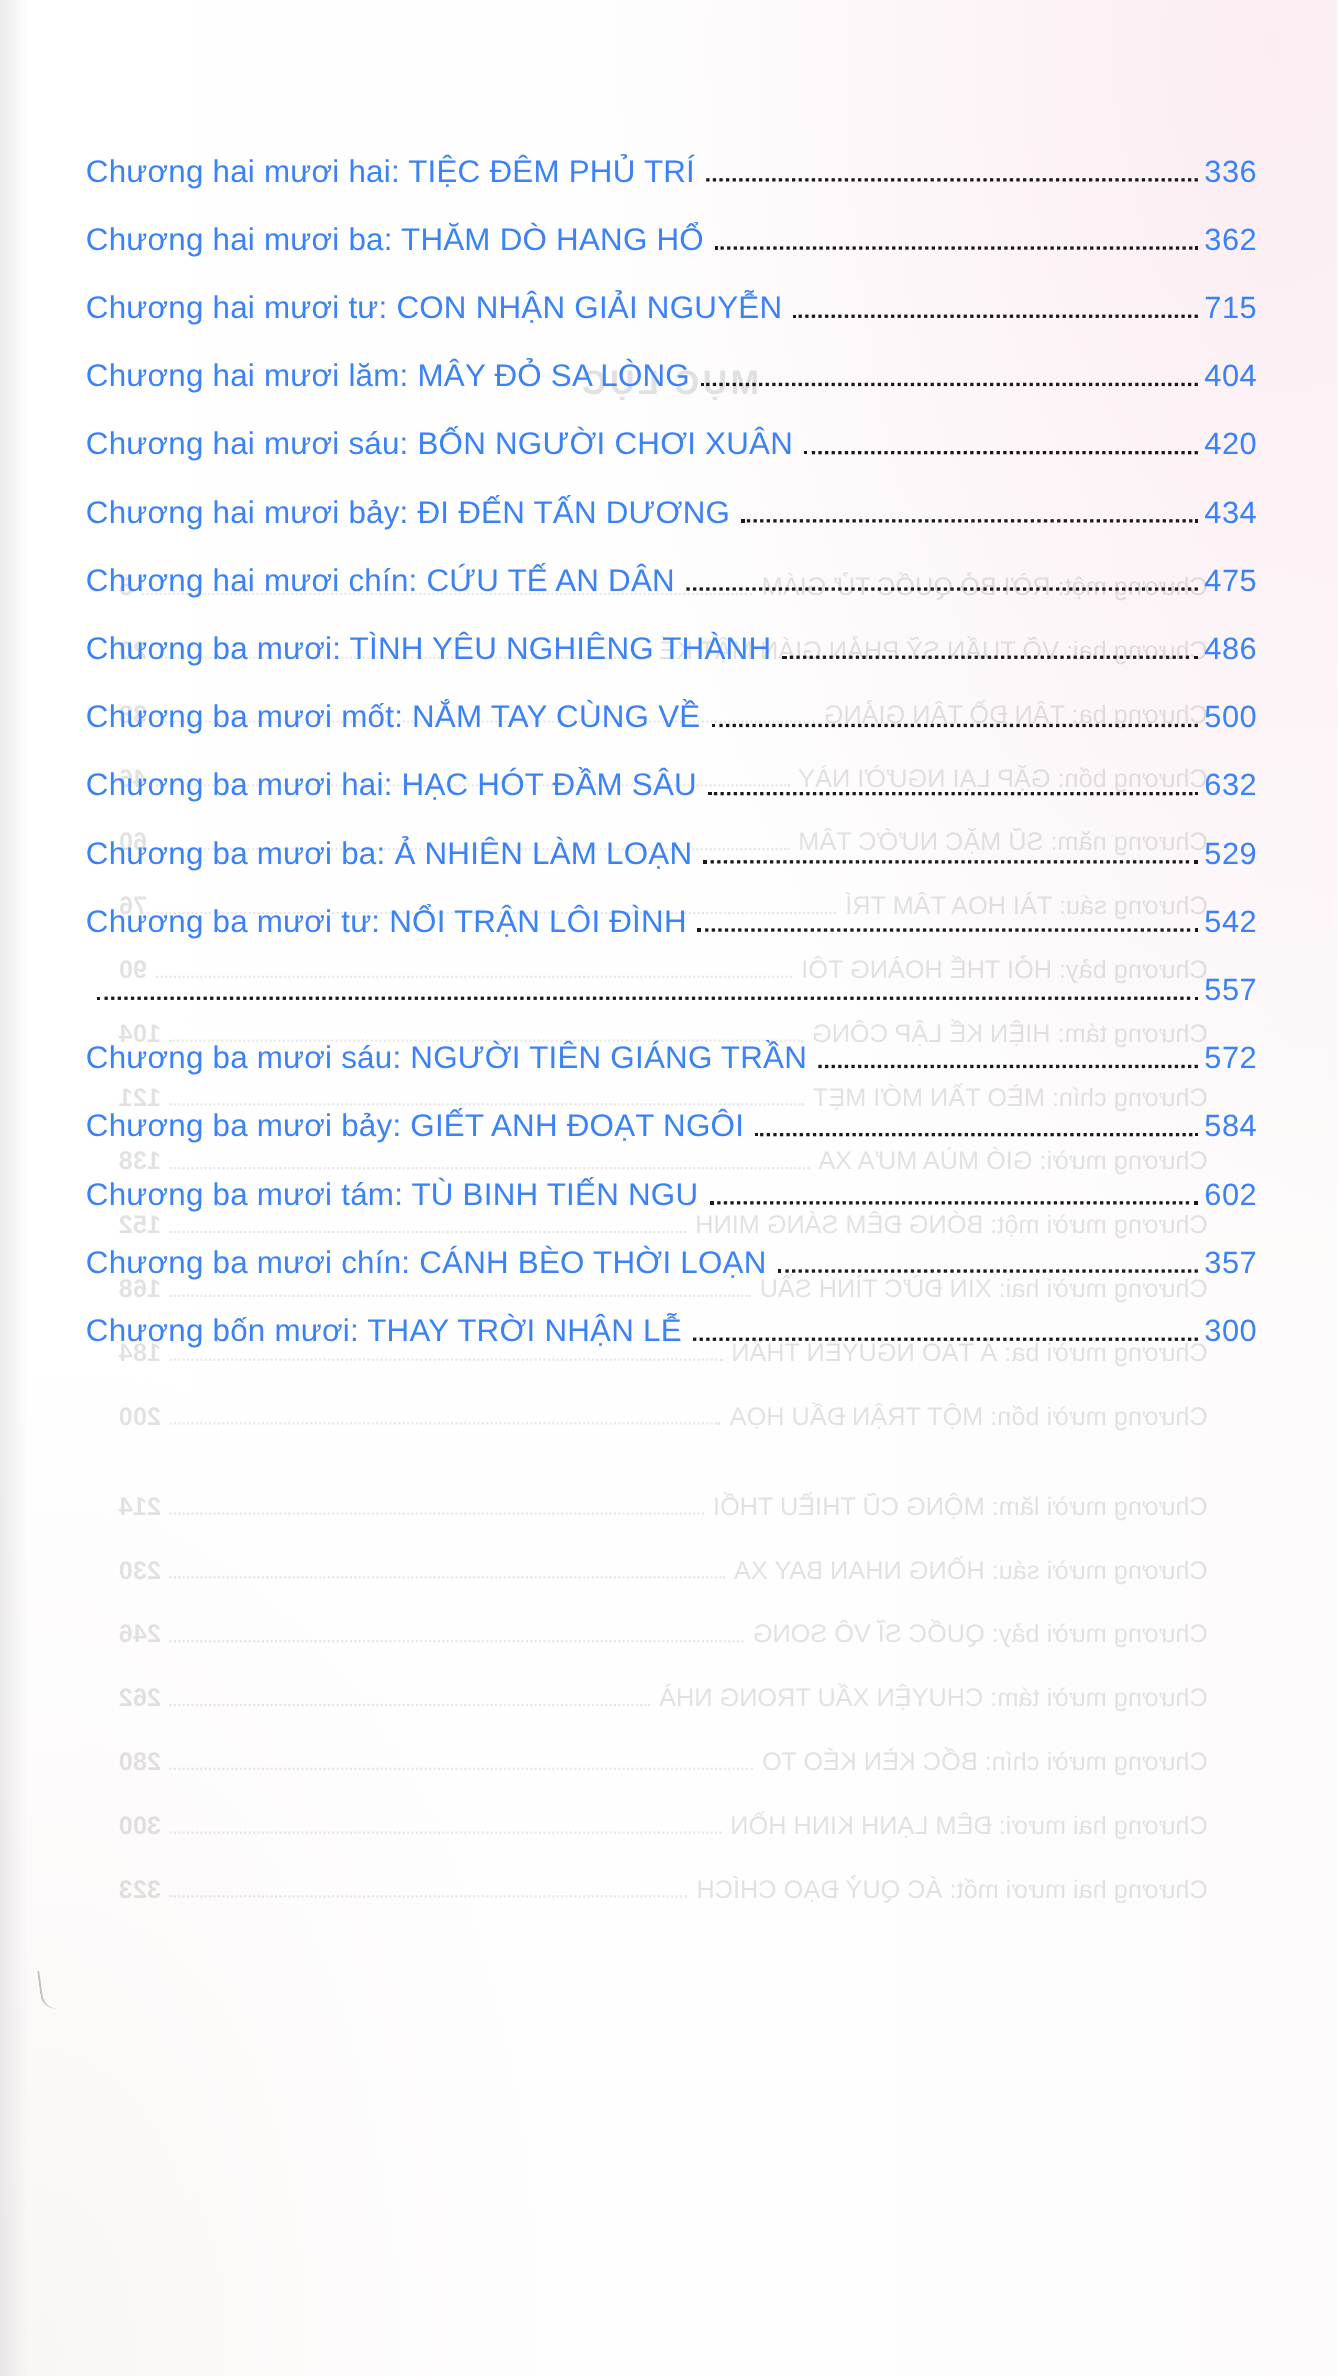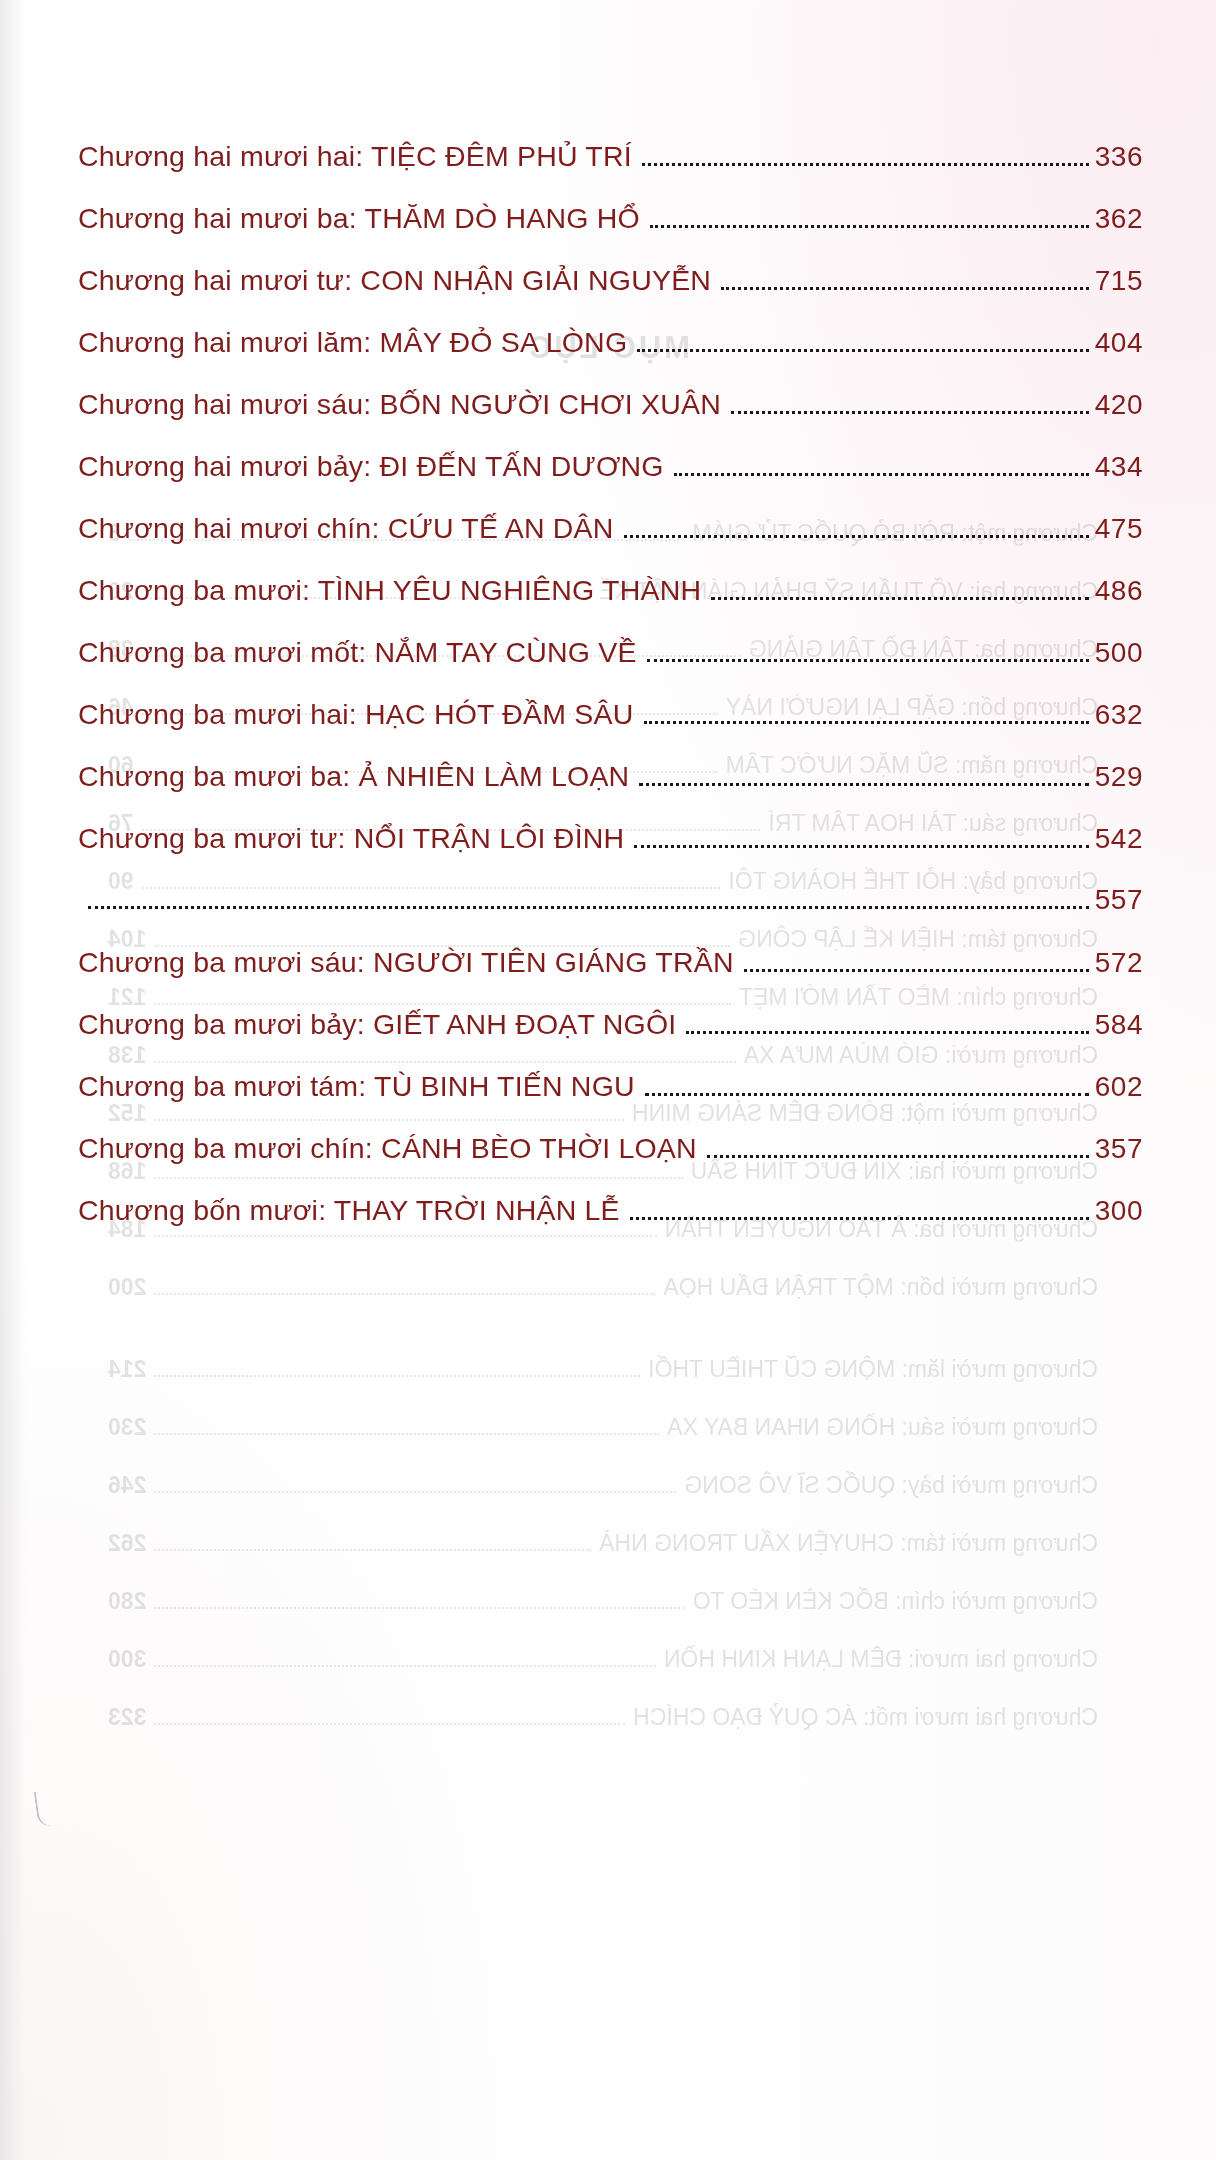--- a/index.html
+++ b/index.html
@@ -70,21 +70,21 @@
   .toc {
     position: absolute;
     left: 78px;
     top: 140px;
     width: 1065px;
   }
   .toc-row {
     display: flex;
     align-items: baseline;
     height: 62px;
-    color: #7f1d1d;
+    color: #3b82f6;
   }
   .toc-label {
     font-size: 28.5px;
     letter-spacing: 0.2px;
     white-space: nowrap;
     font-weight: 400;
   }
   .toc-dots {
     flex: 1 1 auto;
     border-bottom: 3px dotted #18181d;

